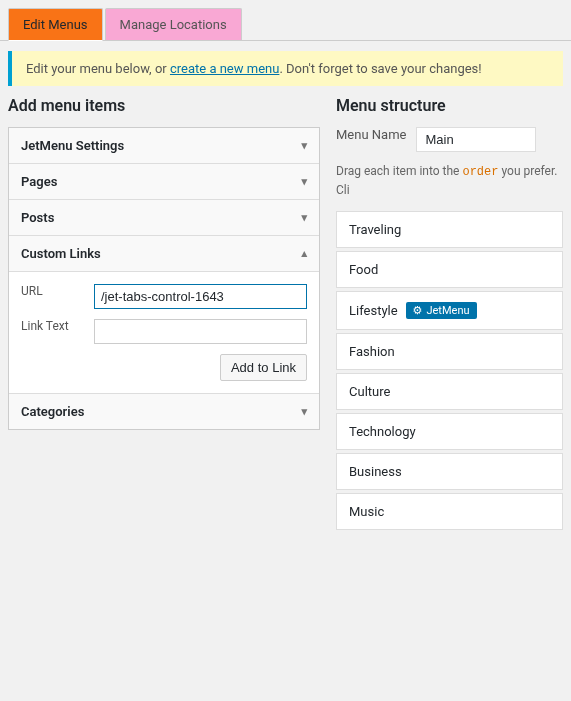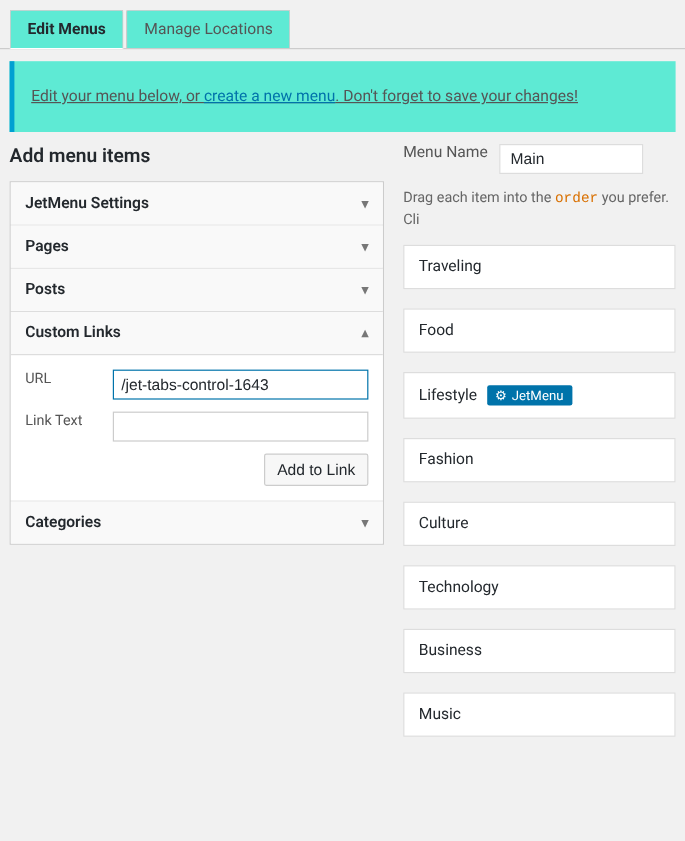--- a/index.html
+++ b/index.html
@@ -18,43 +18,42 @@
       background: #f1f1f1;
       border-bottom: 1px solid #ccc;
       padding-top: 8px;
       padding-left: 8px;
       gap: 2px;
     }
     .tab {
       padding: 8px 14px;
       border: 1px solid #ccc;
       border-bottom: none;
-      background: #5eead4;
+      background: #f9a8d4;
       cursor: pointer;
       font-size: 13px;
       color: #555;
       border-radius: 2px 2px 0 0;
     }
     .tab.active {
-      background: #5eead4;
+      background: #f97316;
       border-bottom: 1px solid #fff;
       margin-bottom: -1px;
       color: #23282d;
-      font-weight: 700;
+      font-weight: 400;
     }
 
     
     .notice {
-      background: #5eead4;
+      background: #fef9c3;
       border-left: 4px solid #00a0d2;
-      padding: 22px 14px;
+      padding: 10px 14px;
       margin: 10px 8px;
       font-size: 13px;
       color: #555;
-      text-decoration: underline;
     }
     .notice a {
       color: #0073aa;
       text-decoration: underline;
     }
 
     
     .main-layout {
       display: flex;
       padding: 0 8px;
@@ -178,21 +177,21 @@
     }
     .drag-hint span {
       color: #d97000;
       font-family: Liberation Mono, monospace;
     }
 
     
     .menu-items {
       display: flex;
       flex-direction: column;
-      gap: 13px;
+      gap: 0;
     }
     .menu-item {
       background: #fff;
       border: 1px solid #ddd;
       padding: 10px 12px;
       font-size: 13px;
       color: #23282d;
       cursor: grab;
       display: flex;
       align-items: center;
@@ -274,20 +273,21 @@
         <div class="accordion-header">
           <span>Categories</span>
           <span class="chevron">▾</span>
         </div>
       </div>
 
     </div>
   </div>
 
   <div class="right-panel">
+    <h3>Menu structure</h3>
 
     <div class="menu-name-row">
       <span class="menu-name-label">Menu Name</span>
       <input class="menu-name-input" type="text" value="Main" style="">
     </div>
 
     <p class="drag-hint">
       Drag each item into the <span style="color:#d97000;">order</span> you prefer. Cli
     </p>
 

